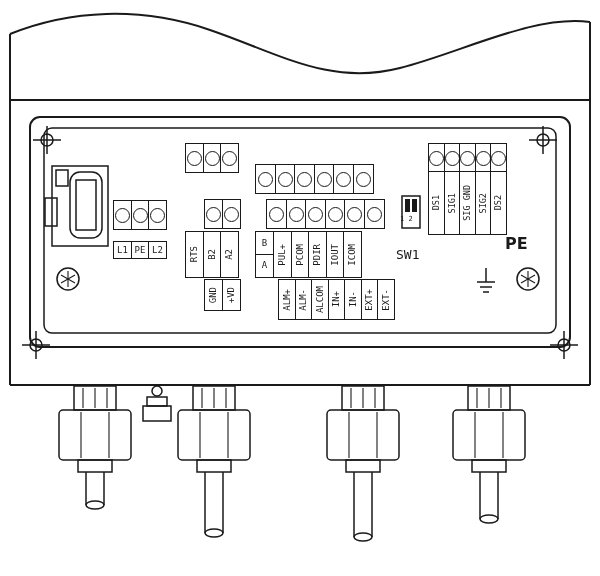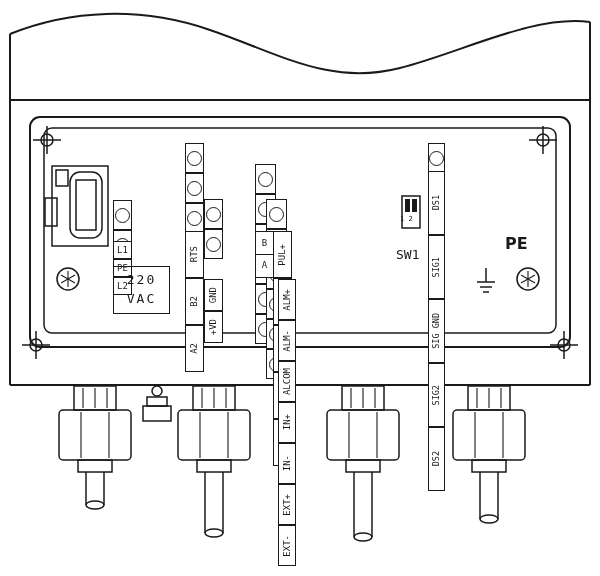--- a/index.html
+++ b/index.html
@@ -7,21 +7,21 @@
     position:relative;width:600px;height:576px;background:#fff;
     font-family:"DejaVu Sans Mono","Liberation Mono",monospace;color:#1a1a1a;overflow:hidden;
   }
   .stage svg{position:absolute;left:0;top:0;}
   .stage svg path,.stage svg rect,.stage svg line,.stage svg circle,.stage svg ellipse{
     stroke:#1a1a1a;fill:none;stroke-width:1.5;
   }
   .stage svg .thick{stroke-width:2;}
   .stage svg .thin{stroke-width:1.1;}
   .stage svg .fill{fill:#1a1a1a;stroke:none;}
-  .block{position:absolute;display:flex;flex-direction:column;}
+  .block{position:absolute;display:flex;}
   .col{flex-direction:column;}
   
   .tc{box-sizing:border-box;height:30px;border:1.5px solid #1a1a1a;margin-right:-1.5px;
       display:flex;align-items:center;justify-content:center;background:#fff;}
   .tc .hole{width:13px;height:13px;border:1.5px solid #1a1a1a;border-radius:50%;}
   .w17{width:17px}.w19{width:19px}.w21{width:21px}
   
   .lc{box-sizing:border-box;border:1.5px solid #1a1a1a;margin-right:-1.5px;background:#fff;
       display:flex;align-items:center;justify-content:center;overflow:hidden;}
   .col .lc{margin-right:0;margin-bottom:-1.5px;}
@@ -186,24 +186,20 @@
     <div class="lc pl">
         <span class="ht">L1</span>
       </div>
     <div class="lc pl">
         <span class="ht">PE</span>
       </div>
     <div class="lc pl">
         <span class="ht">L2</span>
       </div>
   </div>
-  <div class="vbox">
-    <span>220</span>
-    <span>VAC</span>
-  </div>
 
   <div class="block" style="left:185px;top:143px;">
     <div class="tc w19">
         <div class="hole"></div>
       </div>
     <div class="tc w19">
         <div class="hole"></div>
       </div>
     <div class="tc w19">
         <div class="hole"></div>

